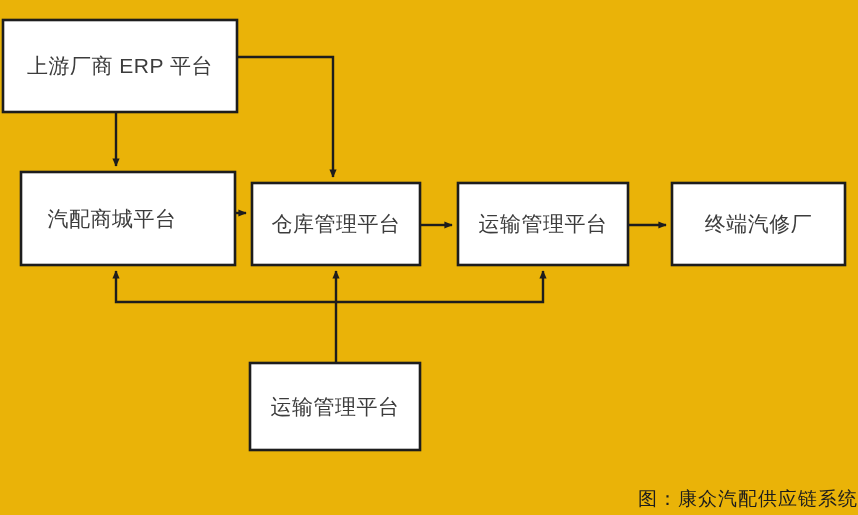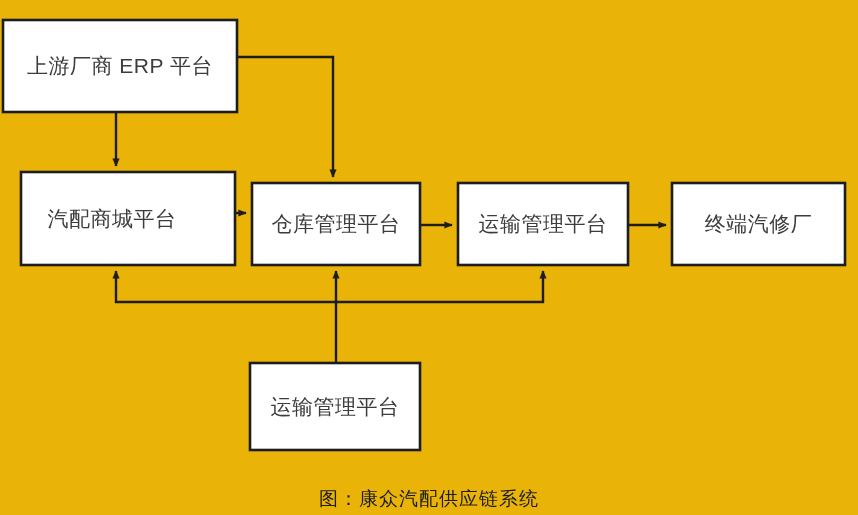--- a/index.html
+++ b/index.html
@@ -30,21 +30,21 @@
     color: #3c3c3c;
     font-size: 21px;
     letter-spacing: 0.5px;
     white-space: nowrap;
     pointer-events: none;
   }
   .caption {
     position: absolute;
     left: 0;
     width: 858px;
-    text-align: center;
+    text-align: right;
     color: #1d1d1d;
     font-size: 19px;
     letter-spacing: 1px;
   }
 </style>
 </head>
 <body>
 
 <div id="canvas">
 

